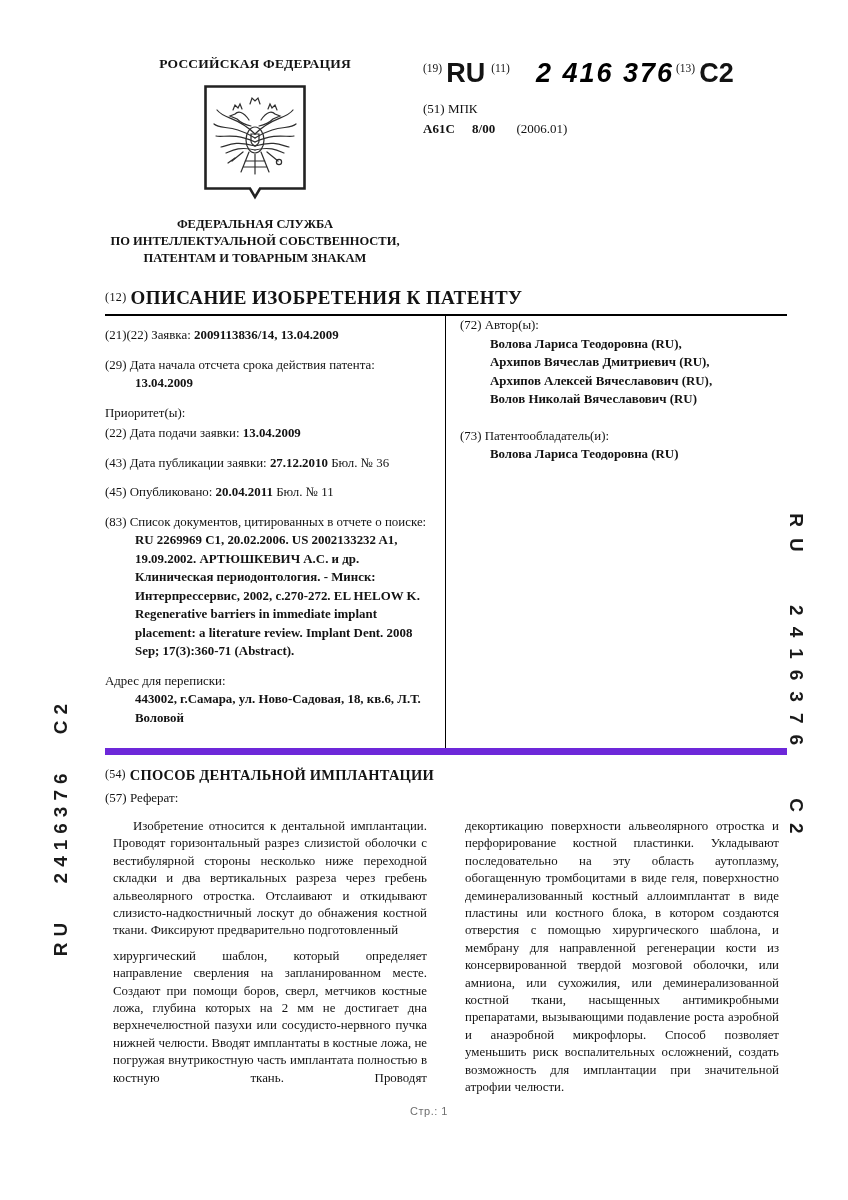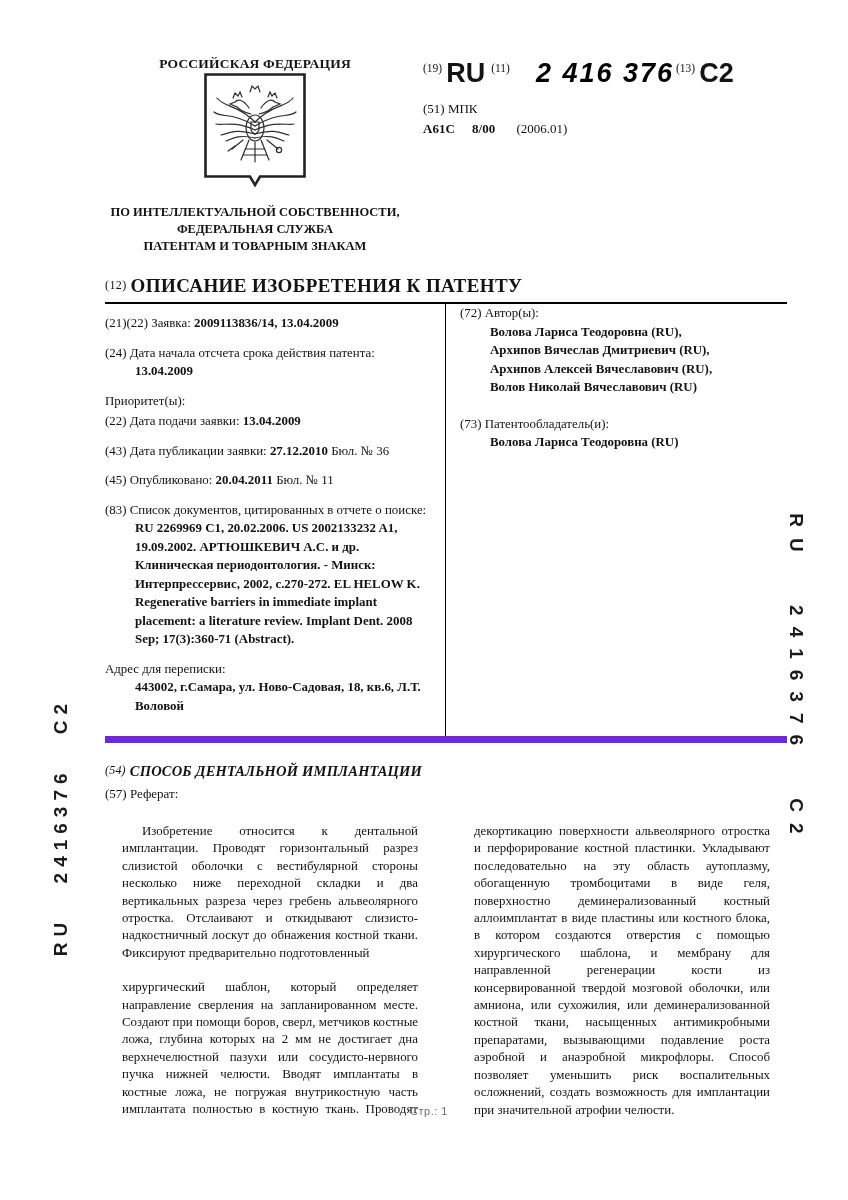--- a/index.html
+++ b/index.html
@@ -41,20 +41,21 @@
   
   .content{
     position:absolute;
     left:105px;top:56px;
     width:682px;
   }
   .header-top{display:flex;}
   .header-left{width:300px;text-align:center;}
   .country{
     font-weight:bold;font-size:13.5px;letter-spacing:.2px;
+    margin-bottom:12px;
   }
   .emblem{width:104px;height:118px;margin:0 auto;display:block;}
   .agency{
     margin-top:14px;
     font-weight:bold;font-size:12.5px;line-height:17px;
   }
   .header-right{flex:1;padding-left:18px;padding-top:4px;}
   .codes-line{display:flex;align-items:flex-start;white-space:nowrap;}
   .sup-code{font-size:11.5px;padding-top:2px;}
   .big-code{
@@ -97,34 +98,34 @@
   .biblio .col-right{
     width:50%;box-sizing:border-box;
     padding:0 0 10px 14px;
   }
   .b-row{margin-bottom:11px;}
   .b-val{font-weight:bold;}
   .indent{padding-left:30px;}
   .hang{padding-left:30px;text-indent:-30px;}
   
   .title-row{
-    margin-top:20px;
-    font-size:14.5px;font-weight:bold;letter-spacing:.2px;font-style:italic;
+    margin-top:12px;
+    font-size:14.5px;font-weight:bold;letter-spacing:.2px;
   }
   .title-row .code{font-weight:normal;font-size:12px;vertical-align:2px;margin-right:4px;}
   .abstract-label{margin-top:6px;font-size:13px;}
   .abstract-cols{
     display:flex;gap:22px;margin-top:4px;
   }
   .abs-col{
     width:330px;
     font-size:12.9px;line-height:17.4px;
     text-align:justify;
   }
-  .abs-col p{margin:17px;}
+  .abs-col p{margin:8px;}
   .abs-col p.first{text-indent:20px;}
   .abs-col p.cont{text-align-last:justify;}
   
   .footer{
     position:absolute;left:88px;top:1105px;width:682px;
     text-align:center;
     font-family:"Liberation Sans", sans-serif;
     font-size:11px;color:#6e6e6e;letter-spacing:.5px;
   }
 </style>
@@ -153,22 +154,22 @@
             <path d="M47 20 l2 -6 l3 3 l3 -3 l2 6"></path>
             <ellipse cx="52" cy="56" rx="9" ry="13"></ellipse>
             <path d="M48 50 h8 v7 c0 3 -4 5 -4 5 c0 0 -4 -2 -4 -5 z"></path>
             <path d="M46 68 L38 88 M52 70 L52 90 M58 68 L66 88 M42 77 H62 M40 83 H64"></path>
             <path d="M40 68 L29 77 M64 68 L75 77"></path>
             <circle cx="76" cy="78" r="2.6"></circle>
             <path d="M25 79 l7 -5"></path>
           </g>
         </svg>
         <div class="agency">
+          <div>ФЕДЕРАЛЬНАЯ СЛУЖБА</div>
           <div>ПО ИНТЕЛЛЕКТУАЛЬНОЙ СОБСТВЕННОСТИ,</div>
-          <div>ФЕДЕРАЛЬНАЯ СЛУЖБА</div>
           <div>ПАТЕНТАМ И ТОВАРНЫМ ЗНАКАМ</div>
         </div>
       </div>
 
       <div class="header-right">
         <div class="codes-line">
           <span class="sup-code">(19)</span>
           <span class="big-code">RU</span>
           <span class="sup-code">(11)</span>
           <span class="pub-num" style="color: #000000; font-style: italic;">2 416 376</span>
@@ -192,21 +193,21 @@
       <span class="code">(12)</span><span>ОПИСАНИЕ ИЗОБРЕТЕНИЯ К ПАТЕНТУ</span>
     </div>
 
     <div class="biblio">
       <div class="col-left">
         <div class="b-row">
           <span>(21)(22) Заявка:</span>
           <span class="b-val">2009113836/14,  13.04.2009</span>
         </div>
         <div class="b-row">
-          <span>(24) Дата начала отсчета срока действия патента:</span>
+          <span>(29) Дата начала отсчета срока действия патента:</span>
           <div class="indent b-val">13.04.2009</div>
         </div>
         <div class="b-row" style="margin-bottom:2px;">
           <span>Приоритет(ы):</span>
         </div>
         <div class="b-row">
           <span>(22) Дата подачи заявки:</span>
           <span class="b-val">13.04.2009</span>
         </div>
         <div class="b-row">

